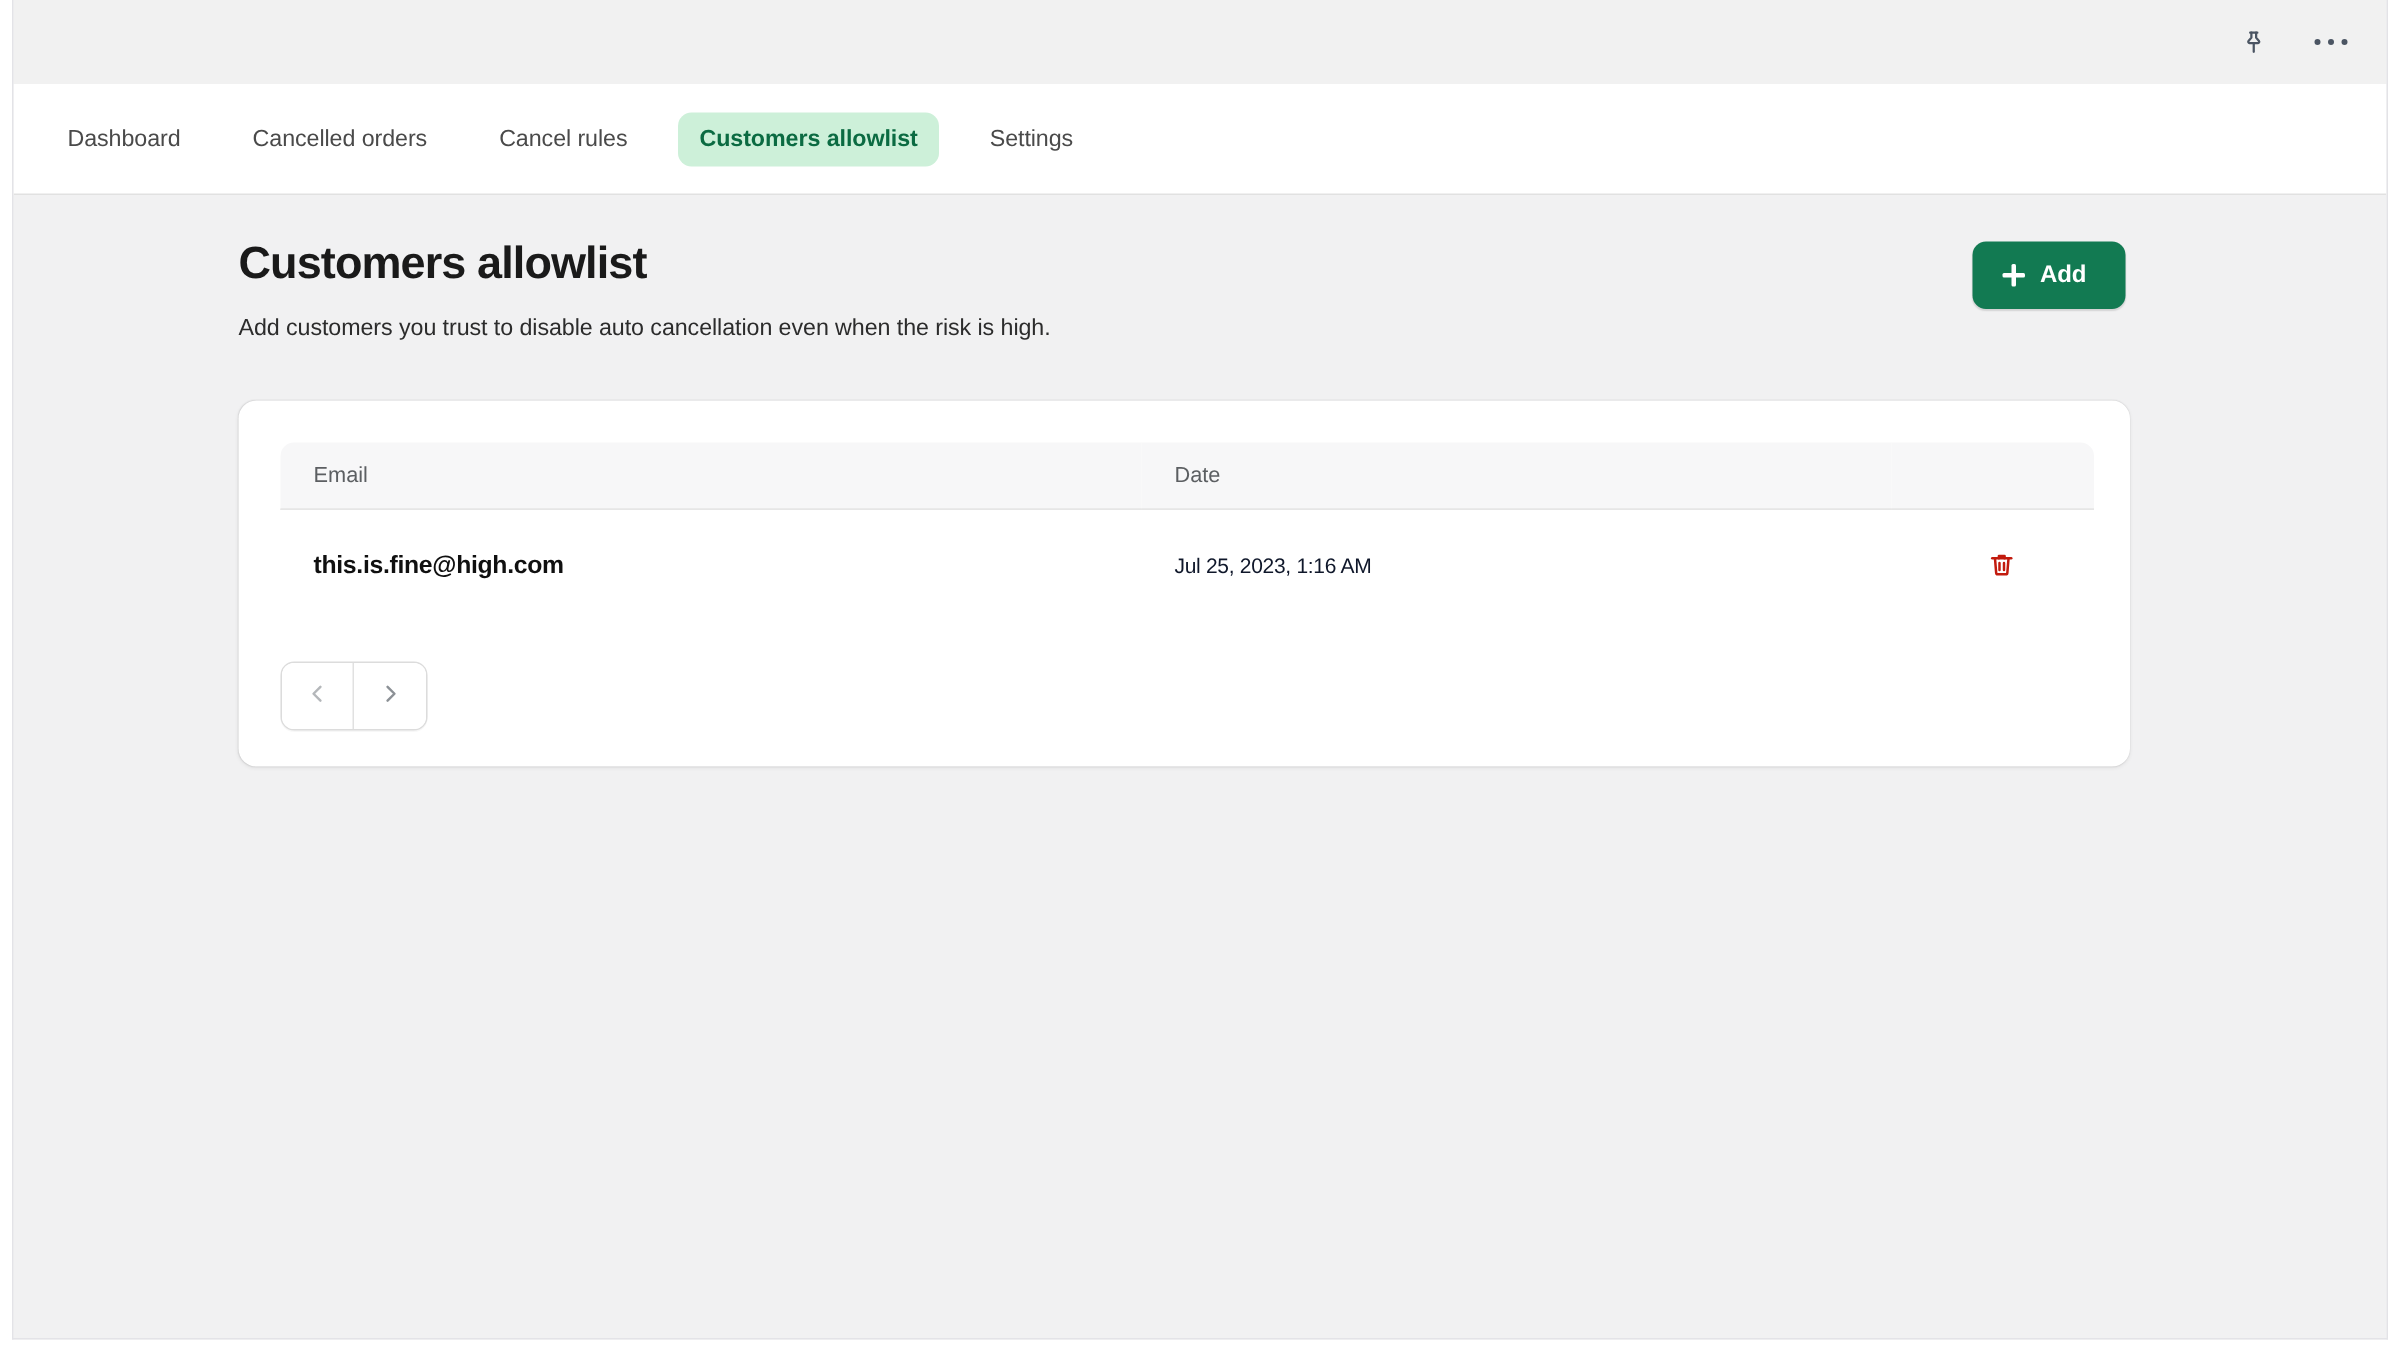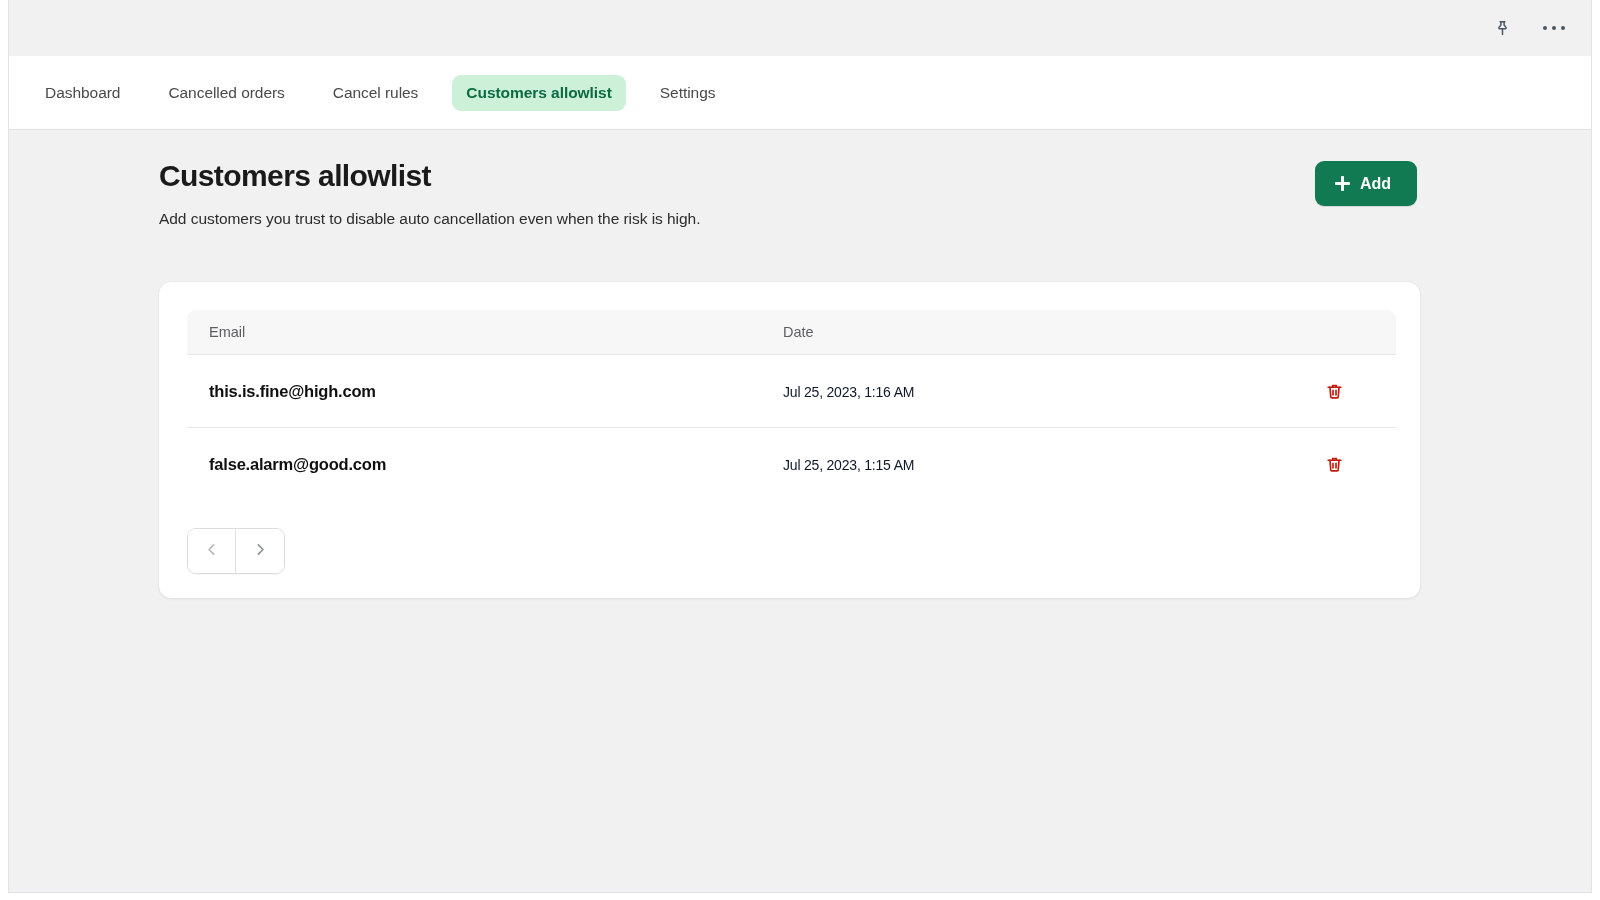--- a/index.html
+++ b/index.html
@@ -194,21 +194,21 @@
     content: "";
     position: absolute;
     background: #ffffff;
     border-radius: 1px;
   }
   .plus::before { left: 0; top: 6px; width: 15px; height: 2.6px; }
   .plus::after  { top: 0; left: 6.2px; width: 2.6px; height: 15px; }
 
   
   .card {
-    margin-top: 54px;
+    margin-top: 39px;
     width: 1261px;
     background: #ffffff;
     border-radius: 12px;
     box-shadow: 0 1px 3px rgba(0,0,0,0.07), 0 0 1px rgba(0,0,0,0.12);
     padding: 28px 24px 24px 28px;
   }
 
   table.allowlist {
     width: 100%;
     border-collapse: collapse;
@@ -357,34 +357,20 @@
                   <svg width="19" height="19" viewBox="0 0 24 24" fill="none" stroke="currentColor" stroke-width="2.1" stroke-linecap="round" stroke-linejoin="round">
                     <path d="M4 6.6h16"></path>
                     <path d="M9.6 6.6V4.6h4.8v2"></path>
                     <path d="M6.3 6.6l1 12.3a1.3 1.3 0 0 0 1.3 1.2h6.8a1.3 1.3 0 0 0 1.3-1.2l1-12.3"></path>
                     <path d="M10.1 10.6v5.8M13.9 10.6v5.8"></path>
                   </svg>
                 </button>
               </td>
             </tr>
 
-            <tr>
-              <td class="cell-email">false.alarm@good.com</td>
-              <td class="cell-date">Jul 25, 2023, 1:15 AM</td>
-              <td class="cell-act">
-                <button class="trash-btn" aria-label="delete">
-                  <svg width="19" height="19" viewBox="0 0 24 24" fill="none" stroke="currentColor" stroke-width="2.1" stroke-linecap="round" stroke-linejoin="round">
-                    <path d="M4 6.6h16"></path>
-                    <path d="M9.6 6.6V4.6h4.8v2"></path>
-                    <path d="M6.3 6.6l1 12.3a1.3 1.3 0 0 0 1.3 1.2h6.8a1.3 1.3 0 0 0 1.3-1.2l1-12.3"></path>
-                    <path d="M10.1 10.6v5.8M13.9 10.6v5.8"></path>
-                  </svg>
-                </button>
-              </td>
-            </tr>
 
 
           </tbody>
         </table>
 
         <div class="pager">
           <button class="prev" aria-label="previous">
             <span class="chev-prev">
               <svg width="17" height="17" viewBox="0 0 24 24" fill="none" stroke="currentColor" stroke-width="2.3" stroke-linecap="round" stroke-linejoin="round">
                 <path d="M15 5.5 8.5 12l6.5 6.5"></path>

